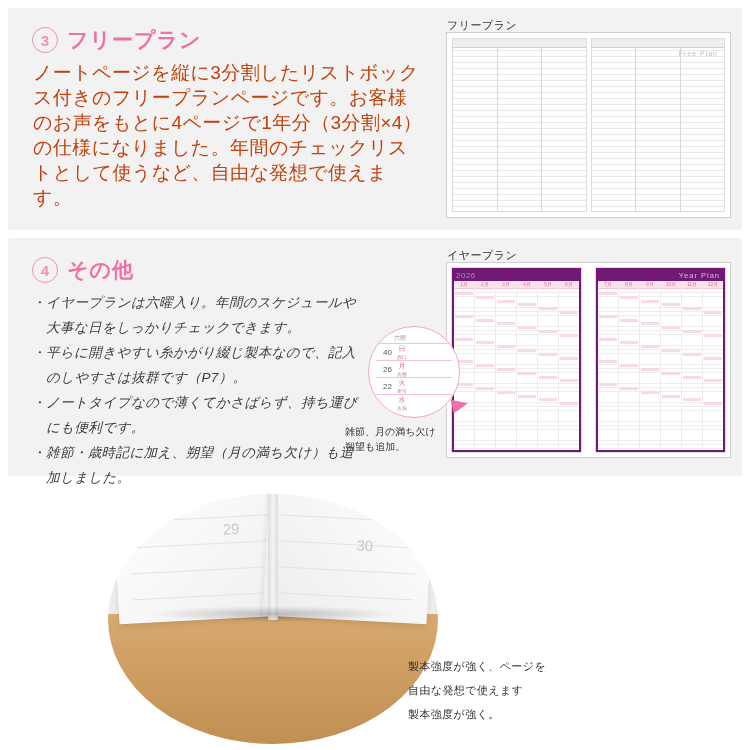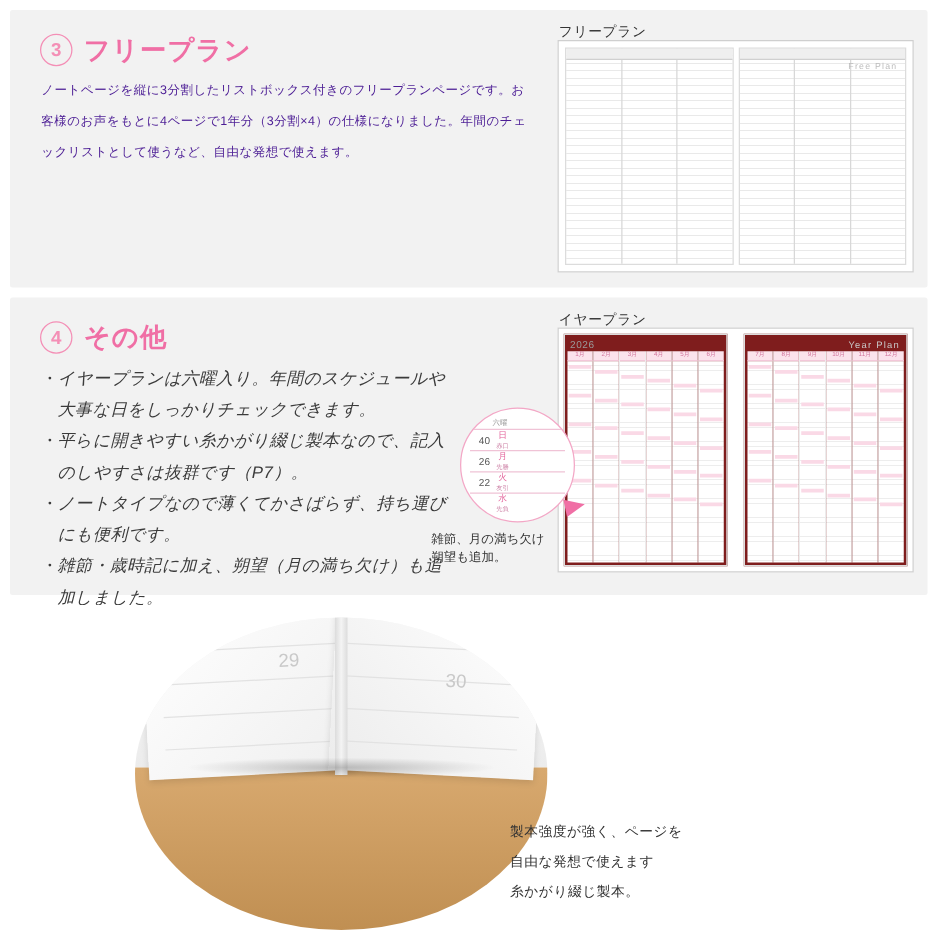--- a/index.html
+++ b/index.html
@@ -33,23 +33,23 @@
   .sec-title{
     color:#f06fa5;
     font-size:21px;
     font-weight:bold;
     letter-spacing:1px;
   }
 
   
   .body-text{
     position:absolute;
-    font-size:10px;
+    font-size:19px;
     line-height:25px;
-    color:#4c1d95;
+    color:#c2410c;
     letter-spacing:0.4px;
   }
   .bullets{
     position:absolute;
     font-size:13.5px;
     line-height:25px;
     color:#3b3b3b;
     letter-spacing:0.4px;
   }
   .bullets .li{display:flex;}
@@ -89,21 +89,21 @@
   }
   .fp-freeplan{
     position:absolute;right:6px;top:11px;
     font-size:7px;color:#bdbdbd;letter-spacing:1px;
   }
 
   
   #year-preview{left:446px;top:262px;width:285px;height:196px;}
   .yp-inner{position:absolute;inset:4px;display:flex;}
   .yp-page{
-    flex:1;position:relative;border:1px solid #dcdcdc;box-sizing:border-box;background:#7f1d1d;
+    flex:1;position:relative;border:1px solid #dcdcdc;box-sizing:border-box;background:#701a75;
     overflow:hidden;
   }
   .yp-page+.yp-page{margin-left:13px;}
   .yp-year{
     position:absolute;left:4px;top:3px;font-size:8px;color:#9a9a9a;letter-spacing:0.5px;
   }
   .yp-title{
     position:absolute;right:5px;top:3px;font-size:7.5px;color:#c9c9c9;letter-spacing:1px;
   }
   .yp-grid{position:absolute;left:2px;right:2px;top:13px;bottom:2px;display:flex;}
@@ -450,15 +450,15 @@
       <div class="ph-line" style="left:10px;right:14px;top:82px;"></div>
       <div class="ph-line" style="left:10px;right:14px;top:108px;"></div>
       <div class="ph-num" style="left:90px;top:48px;">30</div>
     </div>
     <div class="ph-spine"></div>
     <div class="ph-shadow"></div>
   </div>
   <div id="photo-caption">
     <div>製本強度が強く、ページを</div>
     <div>自由な発想で使えます</div>
-    <div>糸かがり綴じ製本。</div>
+    <div>製本強度が強く。</div>
   </div>
 </div>
 
 </body></html>

